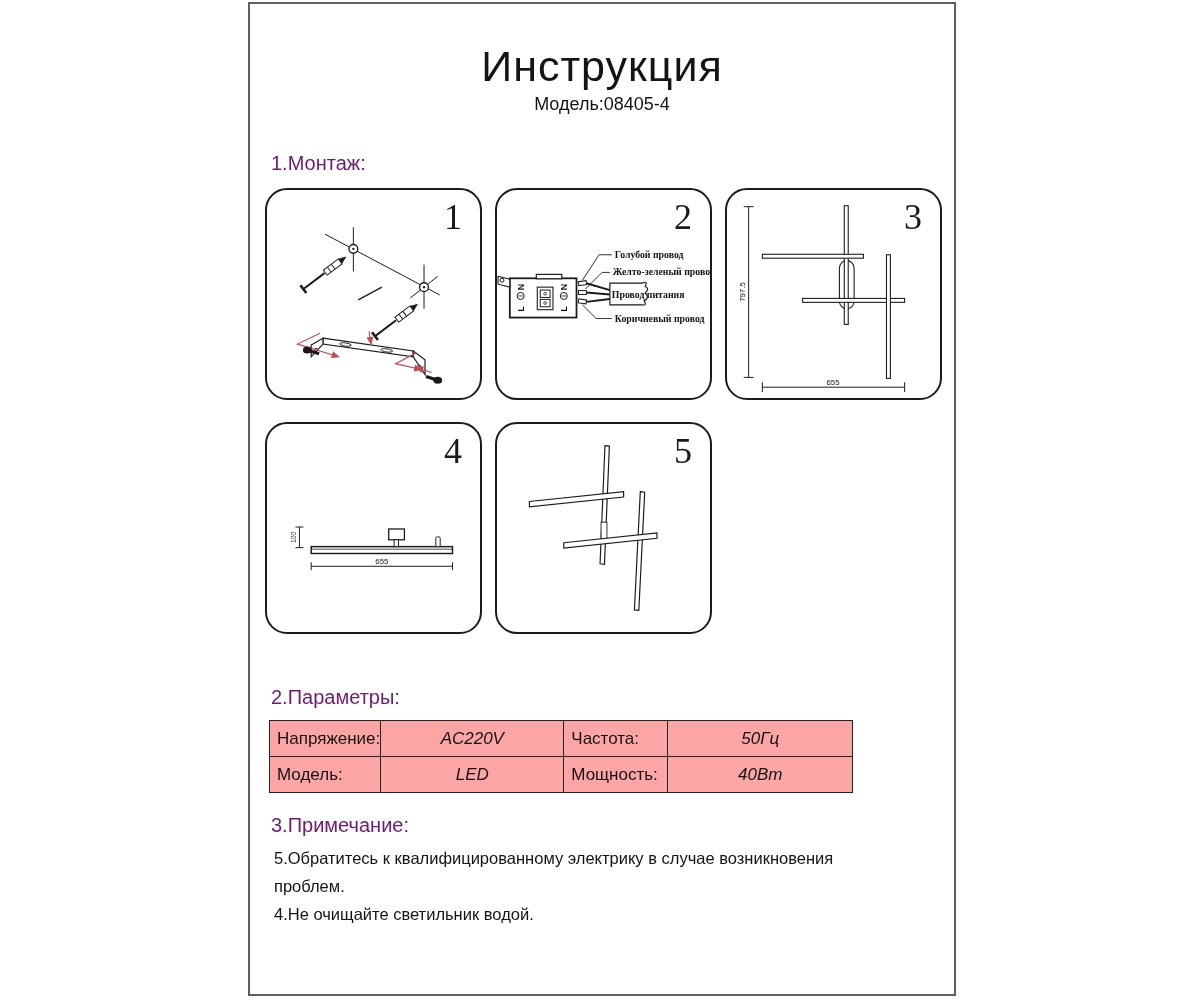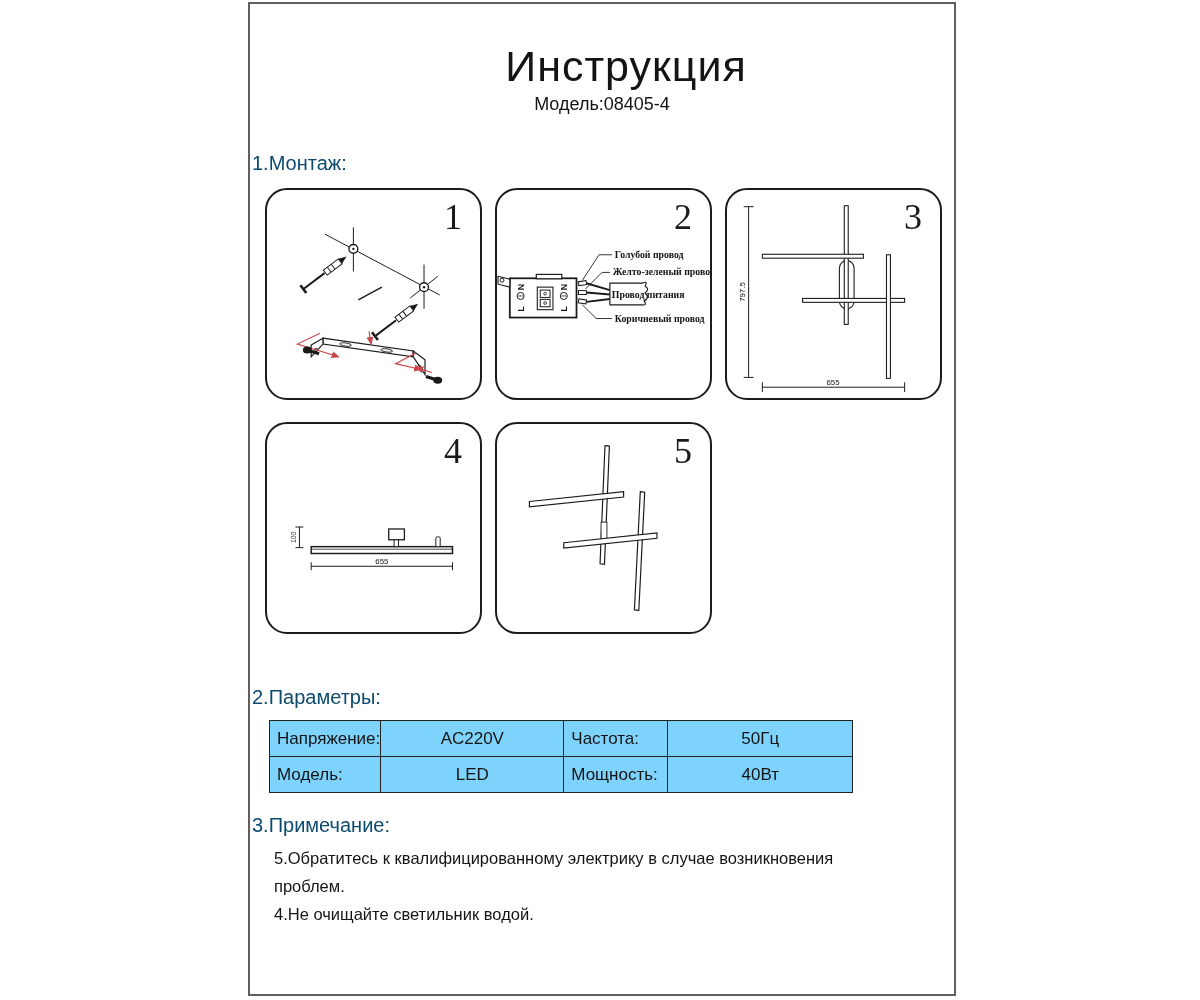--- a/index.html
+++ b/index.html
@@ -7,48 +7,48 @@
     width:1200px;height:1000px;position:relative;background:#ffffff;
     font-family:"Liberation Sans", sans-serif;color:#111;
     -webkit-font-smoothing:antialiased;
   }
   .page{
     position:absolute;left:248px;top:2px;width:704px;height:990px;
     border:2px solid #5f5f5f;background:#ffffff;
   }
   .title{
     position:absolute;left:0;top:38px;width:100%;text-align:center;
-    font-size:43px;letter-spacing:1px;color:#141414;margin-left:24px;
+    font-size:43px;letter-spacing:1px;color:#141414;
   }
   .model{
     position:absolute;left:0;top:90px;width:100%;text-align:center;
     font-size:18px;color:#141414;
   }
   .sec-heading{
-    position:absolute;left:2px;font-size:20px;color:#0c4a6e;
+    position:absolute;left:21px;font-size:20px;color:#701a75;
   }
   .panel{
     position:absolute;width:217px;height:212px;border:2px solid #1c1c1c;
     border-radius:22px;background:#fff;box-sizing:border-box;
   }
   .panel-num{
     position:absolute;top:6px;right:18px;
     font-family:"Liberation Serif", serif;font-size:36px;color:#1a1a1a;
   }
   .panel svg{position:absolute;left:0;top:0;width:100%;height:100%;}
   .params-table{
     position:absolute;left:19px;top:716px;border-collapse:collapse;
     table-layout:fixed;
   }
   .params-table td{
     border:1.6px solid #222;height:36px;font-size:17px;color:#141414;
-    padding:0;box-sizing:border-box;background:#7dd3fc;
+    padding:0;box-sizing:border-box;background:#fca5a5;
   }
   .params-table td.lbl{padding-left:7px;text-align:left;}
-  .params-table td.val{text-align:center;}
+  .params-table td.val{text-align:center;font-style:italic;}
   .notes{
     position:absolute;left:24px;top:840px;width:628px;
     font-size:16.5px;line-height:28px;color:#141414;
   }
   .note-line{white-space:normal;}
   svg text{font-family:"Liberation Serif", serif;fill:#141414;}
   svg .sans{font-family:"Liberation Sans", sans-serif;}
 </style>
 </head>
 <body>

